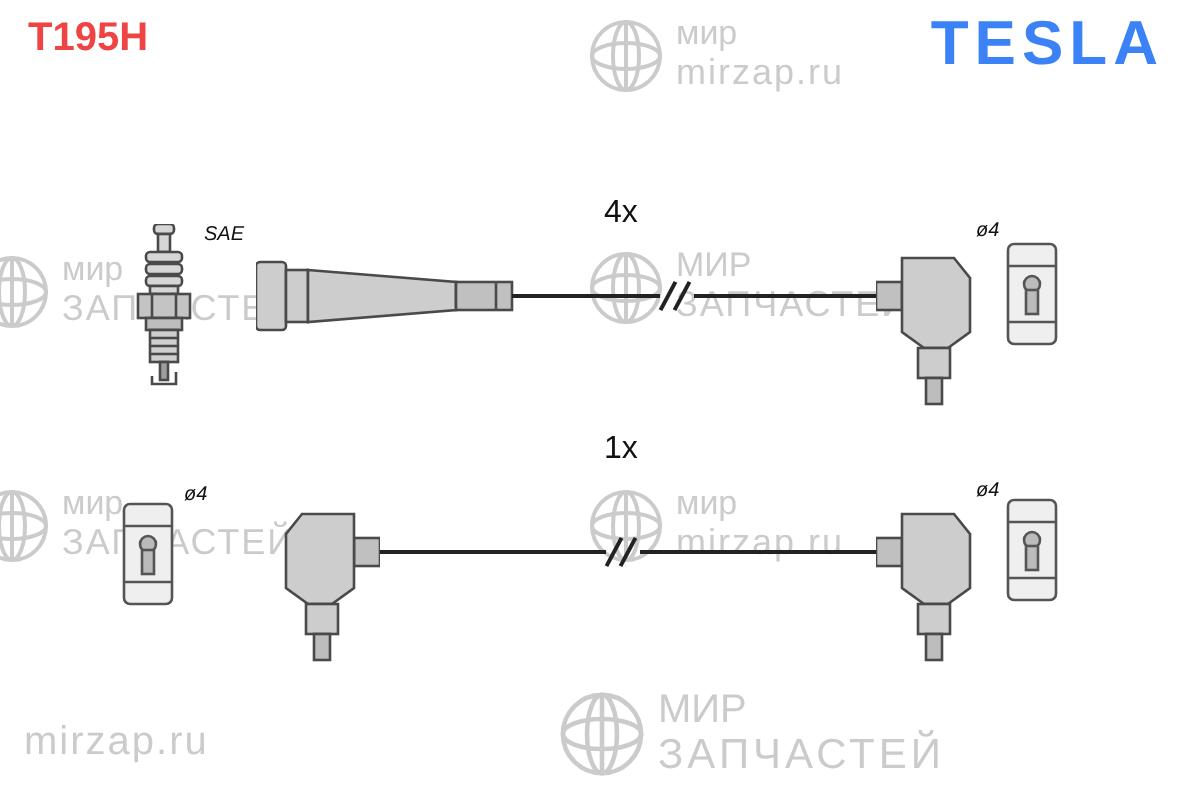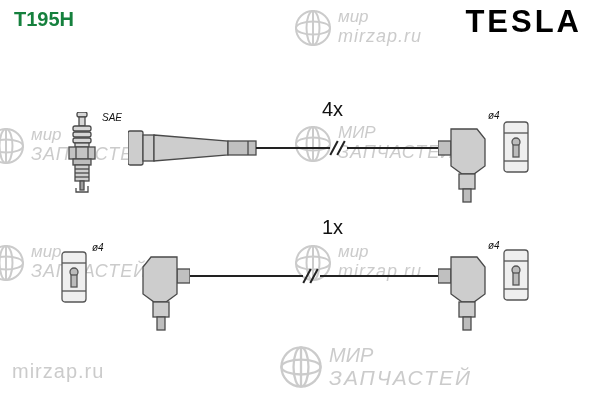--- a/index.html
+++ b/index.html
@@ -1,36 +1,36 @@
 <!DOCTYPE html>
 <html><head>
 <meta charset="utf-8">
 <style>
   html,body{margin:0;padding:0;}
   body{font-family:"Liberation Sans", sans-serif; background:#fff;}
   #canvas{position:relative;width:600px;height:400px;background:#ffffff;overflow:hidden;}
 
   
-  .part-number{position:absolute;left:14px;top:8px;font-size:20px;font-weight:bold;color:#15803d;z-index:3;}
+  .part-number{position:absolute;left:14px;top:8px;font-size:20px;font-weight:bold;color:#ef4444;z-index:3;}
   .subtitle{position:absolute;left:14px;top:33px;font-size:9px;color:#222;letter-spacing:.2px;z-index:3;}
-  .brand{position:absolute;right:18px;top:4px;font-size:31px;font-weight:bold;color:#000000;letter-spacing:3px;z-index:3;}
+  .brand{position:absolute;right:18px;top:4px;font-size:31px;font-weight:bold;color:#3b82f6;letter-spacing:3px;z-index:3;}
 
   
-  .wm{position:absolute;display:flex;gap:5px;align-items:flex-start;color:#c3c3c3;z-index:0;opacity:.85;white-space:nowrap;font-style:italic;}
+  .wm{position:absolute;display:flex;gap:5px;align-items:flex-start;color:#c3c3c3;z-index:0;opacity:.85;white-space:nowrap;}
   .wm-text{display:flex;flex-direction:column;}
   .wm-l1{font-size:17px;line-height:1.1;}
   .wm-l2{font-size:18px;line-height:1.1;letter-spacing:1px;}
   .wm-lg .wm-l1{font-size:20px;}
   .wm-lg .wm-l2{font-size:21px;letter-spacing:2px;}
   .wm-globe{flex:0 0 auto;}
   .wm-solo{position:absolute;color:#c3c3c3;font-size:20px;letter-spacing:1px;z-index:0;opacity:.85;}
 
   
   .dwg{position:absolute;z-index:2;}
-  .qty{position:absolute;z-index:2;font-size:20px;color:#111;margin-left:20px;}
+  .qty{position:absolute;z-index:2;font-size:16px;color:#111;}
   .small-label{position:absolute;z-index:2;font-size:10px;color:#111;font-style:italic;}
   .wire{position:absolute;z-index:2;height:2px;background:#222;}
   .wire-break{position:absolute;z-index:2;width:2px;height:16px;background:#222;transform:rotate(28deg);}
 </style>
 </head>
 <body>
 
 <div id="canvas">
 
   <div class="wm" style="left:293px;top:8px;">

